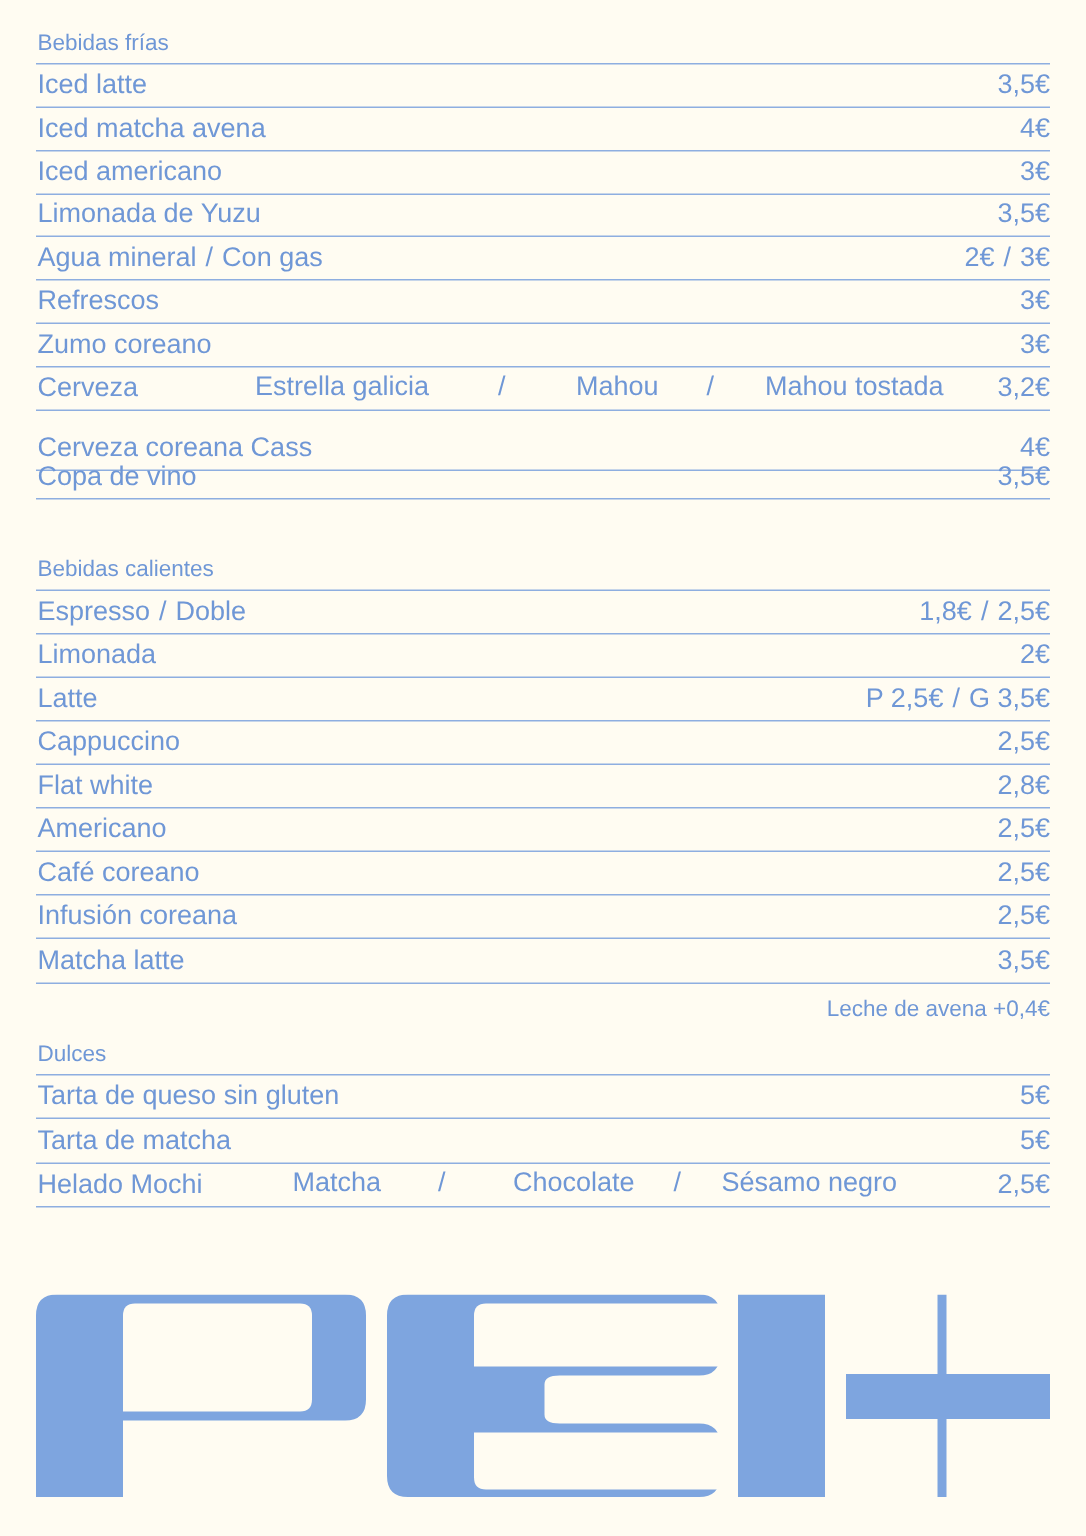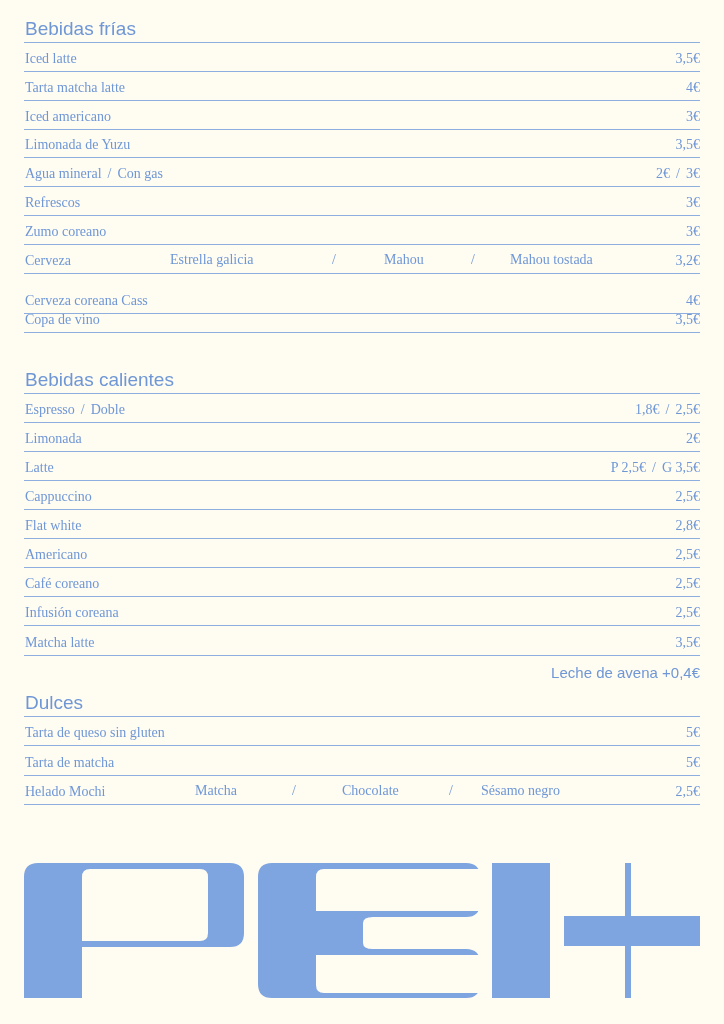--- a/index.html
+++ b/index.html
@@ -11,32 +11,31 @@
     font-family: "Liberation Sans", sans-serif;
     color: #6f97d6;
   }
   .menu {
     position: absolute;
     left: 24px; width: 676px; top: 0;
   }
   .section-title {
     position: absolute; left: 0; width: 676px;
     height: 29px; line-height: 29px;
-    font-size: 19px;
+    font-size: 15px;
     border-bottom: 1.5px solid #8eaee0;
     box-sizing: border-box;
     padding-left: 1px;
   }
   .row {
     position: absolute; left: 0; width: 676px;
     height: 29px;
     border-bottom: 1.5px solid #8eaee0;
     box-sizing: border-box;
-    font-size: 14px;
-    font-family: Liberation Serif, serif;
+    font-size: 18px;
   }
   .row .name {
     position: absolute; left: 1px; bottom: 4px;
     white-space: nowrap;
   }
   .row .price {
     position: absolute; right: 0; bottom: 4px;
     white-space: nowrap;
     margin-top: 17px;
   }
@@ -57,21 +56,21 @@
 
 <div class="menu">
 
   <div class="section-title" style="top:14px">Bebidas frías</div>
 
   <div class="row" style="top:43px">
     <span class="name">Iced latte</span>
     <span class="price">3,5€</span>
   </div>
   <div class="row" style="top:72px">
-    <span class="name">Tarta matcha latte</span>
+    <span class="name">Iced matcha avena</span>
     <span class="price">4€</span>
   </div>
   <div class="row" style="top:101px">
     <span class="name">Iced americano</span>
     <span class="price">3€</span>
   </div>
   <div class="row" style="top:129px">
     <span class="name">Limonada de Yuzu</span>
     <span class="price">3,5€</span>
   </div>

